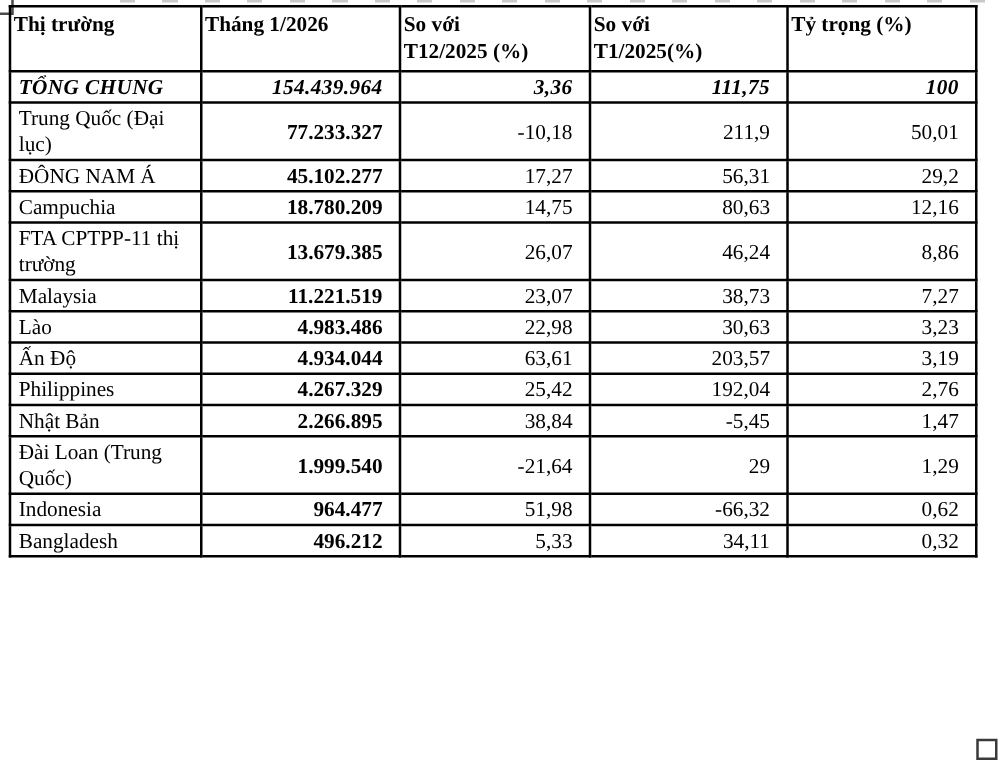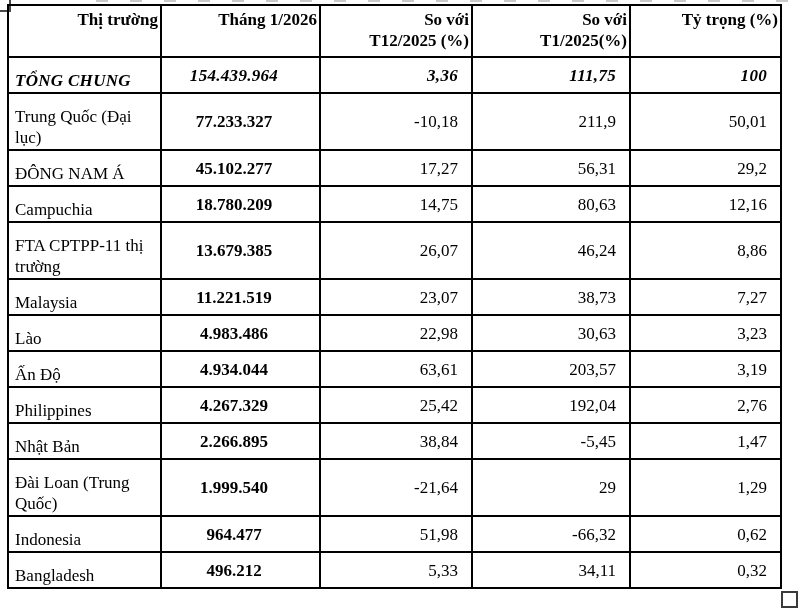--- a/index.html
+++ b/index.html
@@ -55,39 +55,38 @@
   }
   .doc-table th, .doc-table td {
     border: 2px solid #000000;
     font-size: 17px;
     line-height: 21px;
     color: #000000;
     overflow: hidden;
   }
   .doc-table th {
     font-weight: bold;
-    text-align: right;
+    text-align: left;
     vertical-align: top;
     padding: 3px 2px 5px 2px;
   }
   .doc-table td {
     vertical-align: middle;
     height: 21px;
   }
   td.c-name {
     text-align: left;
-    padding: 12px 4px 1px 6px;
+    padding: 1px 4px 1px 6px;
   }
   td.c-num {
     text-align: right;
     padding: 1px 13px 1px 0;
   }
   td.c-val {
     font-weight: bold;
-    text-align: center;
   }
   tr.summary td {
     font-weight: bold;
     font-style: italic;
     letter-spacing: 0.3px;
   }
 </style>
 </head>
 <body>
 

